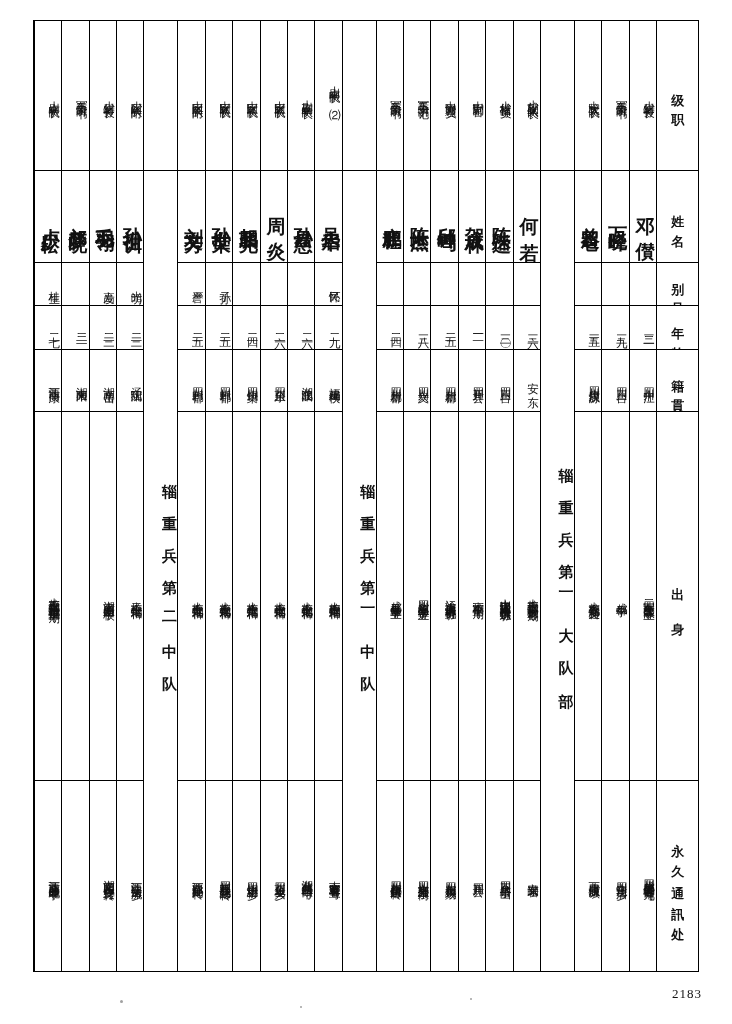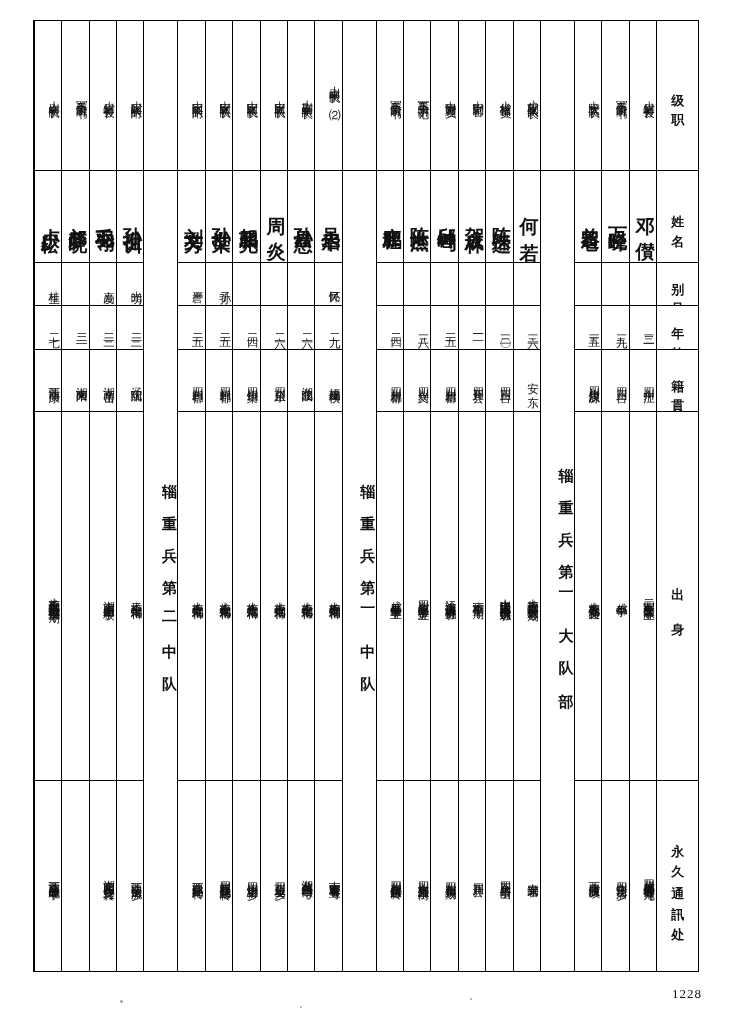--- a/index.html
+++ b/index.html
@@ -360,18 +360,18 @@
           <div class="cell name h-name">卢少崧</div>
           <div class="cell alias h-alias">桂生</div>
           <div class="cell age h-age">二七</div>
           <div class="cell native h-native">江西南康</div>
           <div class="cell origin h-origin">本校十五期辎科机校军技班十二期</div>
           <div class="cell addr h-addr">江西南康县岭北中学</div>
         </div>
       </div>
     </div>
 
-  <div id="page-number">1228</div>
+  <div id="page-number">2183</div>
 
   <div class="speck" style="left:120px; top:1000px; width:3px; height:3px;"></div>
   <div class="speck" style="left:300px; top:1006px; width:2px; height:2px;"></div>
   <div class="speck" style="left:470px; top:998px; width:2px; height:2px;"></div>
 </div>
 
 </body></html>

